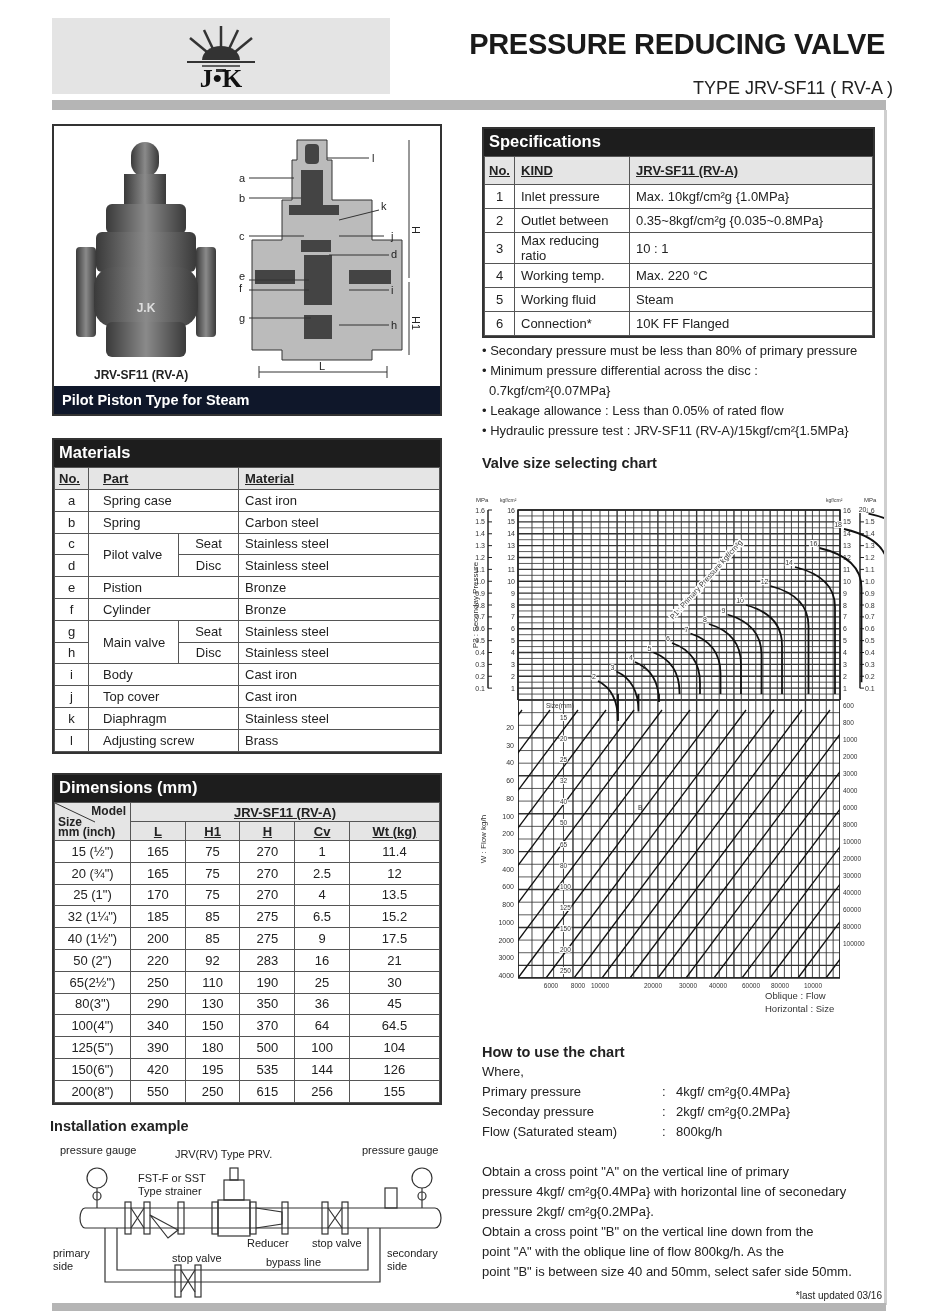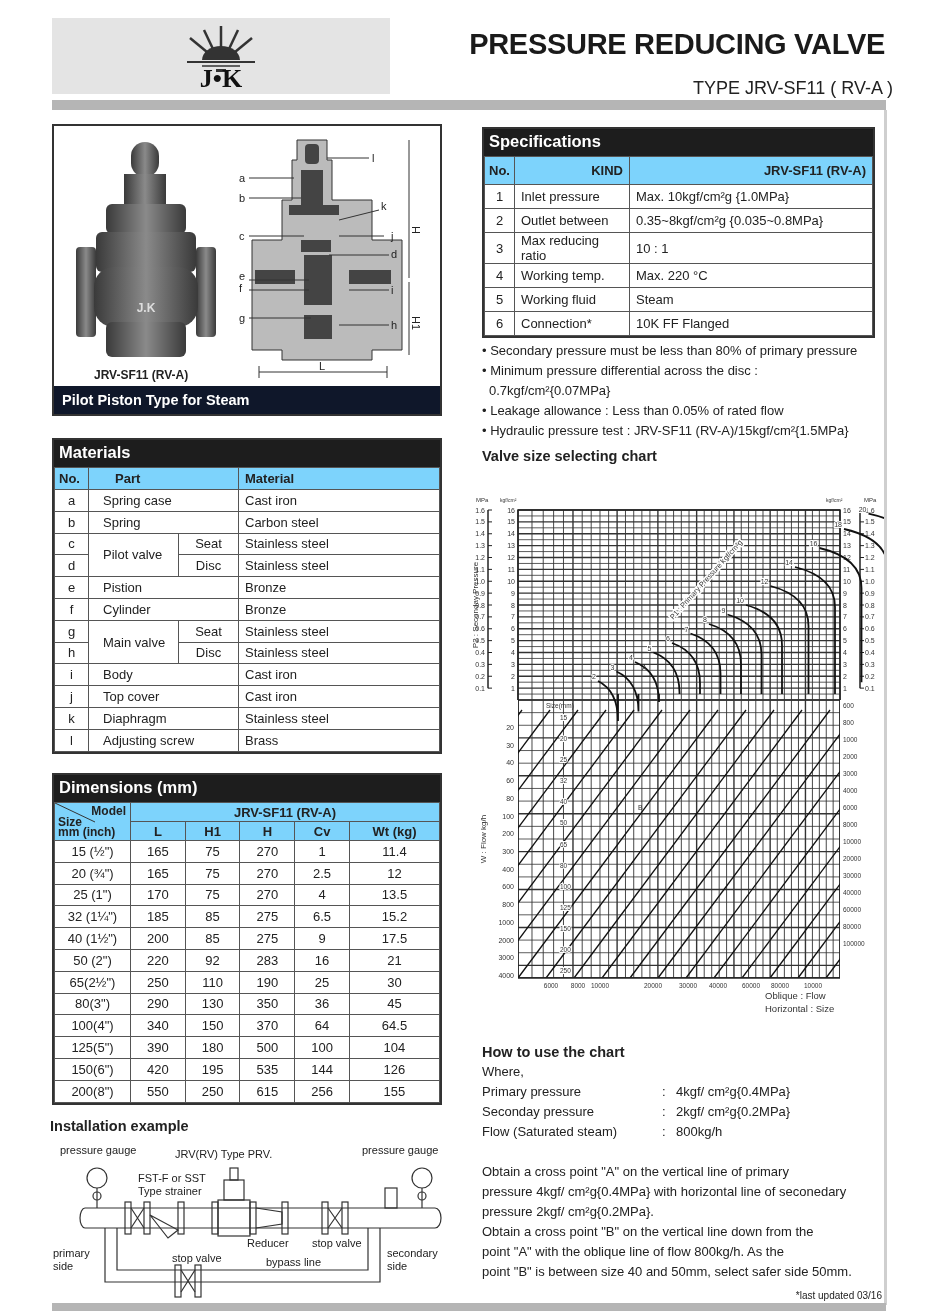--- a/index.html
+++ b/index.html
@@ -13,26 +13,26 @@
   .rightrule { left: 884px; top: 110px; width: 3px; height: 1195px; background: #cfcfcf; }
   .bottombar { left: 52px; top: 1303px; width: 834px; height: 8px; background: #b5b5b5; }
 
   .imgbox { left: 52px; top: 124px; width: 390px; height: 292px; border: 2px solid #333; background: #fff; }
   .imgbox .caption-model { position: absolute; left: 40px; top: 242px; font-size: 12px; font-weight: bold; }
   .imgbox .band { position: absolute; left: 0; right: 0; bottom: 0; height: 28px; background: #0f172a; color: #fff; font-weight: bold; font-size: 14.5px; padding: 6px 8px; }
 
   .sec-head { background: #1d1d1d; color: #fff; font-weight: bold; font-size: 16.5px; padding: 3px 5px; height: 27px; }
   table { border-collapse: collapse; width: 100%; font-size: 13px; }
   td, th { border: 1px solid #555; padding: 0 6px; height: 22px; text-align: left; font-weight: normal; }
-  th { background: #7dd3fc; font-weight: bold; }
+  th { background: #e5e5e5; font-weight: bold; text-decoration: underline; }
   .tbl-wrap { border: 2px solid #333; background: #fff; }
 
   .spec { left: 482px; top: 127px; width: 393px; }
   .spec td { height: 24px; }
-  .spec th { height: 28px; text-align: right; }
+  .spec th { height: 28px; }
   .mat { left: 52px; top: 438px; width: 390px; }
   .mat td { height: 21.8px; }
   .dim { left: 52px; top: 773px; width: 390px; }
   .dim td { text-align: center; height: 21.8px; }
   .dim th { text-align: center; height: 18px; }
   .center { text-align: center !important; }
 
   .notes { left: 482px; top: 341px; width: 400px; font-size: 13px; line-height: 20px; color: #222; }
   .h3 { font-weight: bold; font-size: 14.5px; color: #222; }
   .chart { left: 472px; top: 488px; width: 412px; height: 530px; }
@@ -186,30 +186,30 @@
       </tbody>
   </table>
 </div>
 
 <div class="abs notes">
   <div>• Secondary pressure must be less than 80% of primary pressure</div>
   <div>• Minimum pressure differential across the disc :</div>
   <div style="padding-left:7px">  0.7kgf/cm²{0.07MPa}</div>
   <div>• Leakage allowance : Less than 0.05% of rated flow</div>
   <div>• Hydraulic pressure test : JRV-SF11 (RV-A)/15kgf/cm²{1.5MPa}</div>
-  <div class="h3" style="margin-top:5px">Valve size selecting chart</div>
+  <div class="h3" style="margin-top:12px">Valve size selecting chart</div>
 </div>
 
 <div class="abs mat tbl-wrap">
   <div class="sec-head">Materials</div>
   <table>
     <tbody>
         <tr>
       <th style="width:34px;padding:0 4px">No.</th>
-      <th colspan="2" style="padding-left:26px">Part</th>
+      <th colspan="2" style="padding-left:14px">Part</th>
       <th>Material</th>
     </tr>
     </tbody>
       <tbody id="mat-body">
         <tr>
           <td class="center">a</td>
           <td colspan="2" style="padding-left: 14px;">Spring case</td>
           <td>Cast iron</td>
         </tr>
         <tr>

